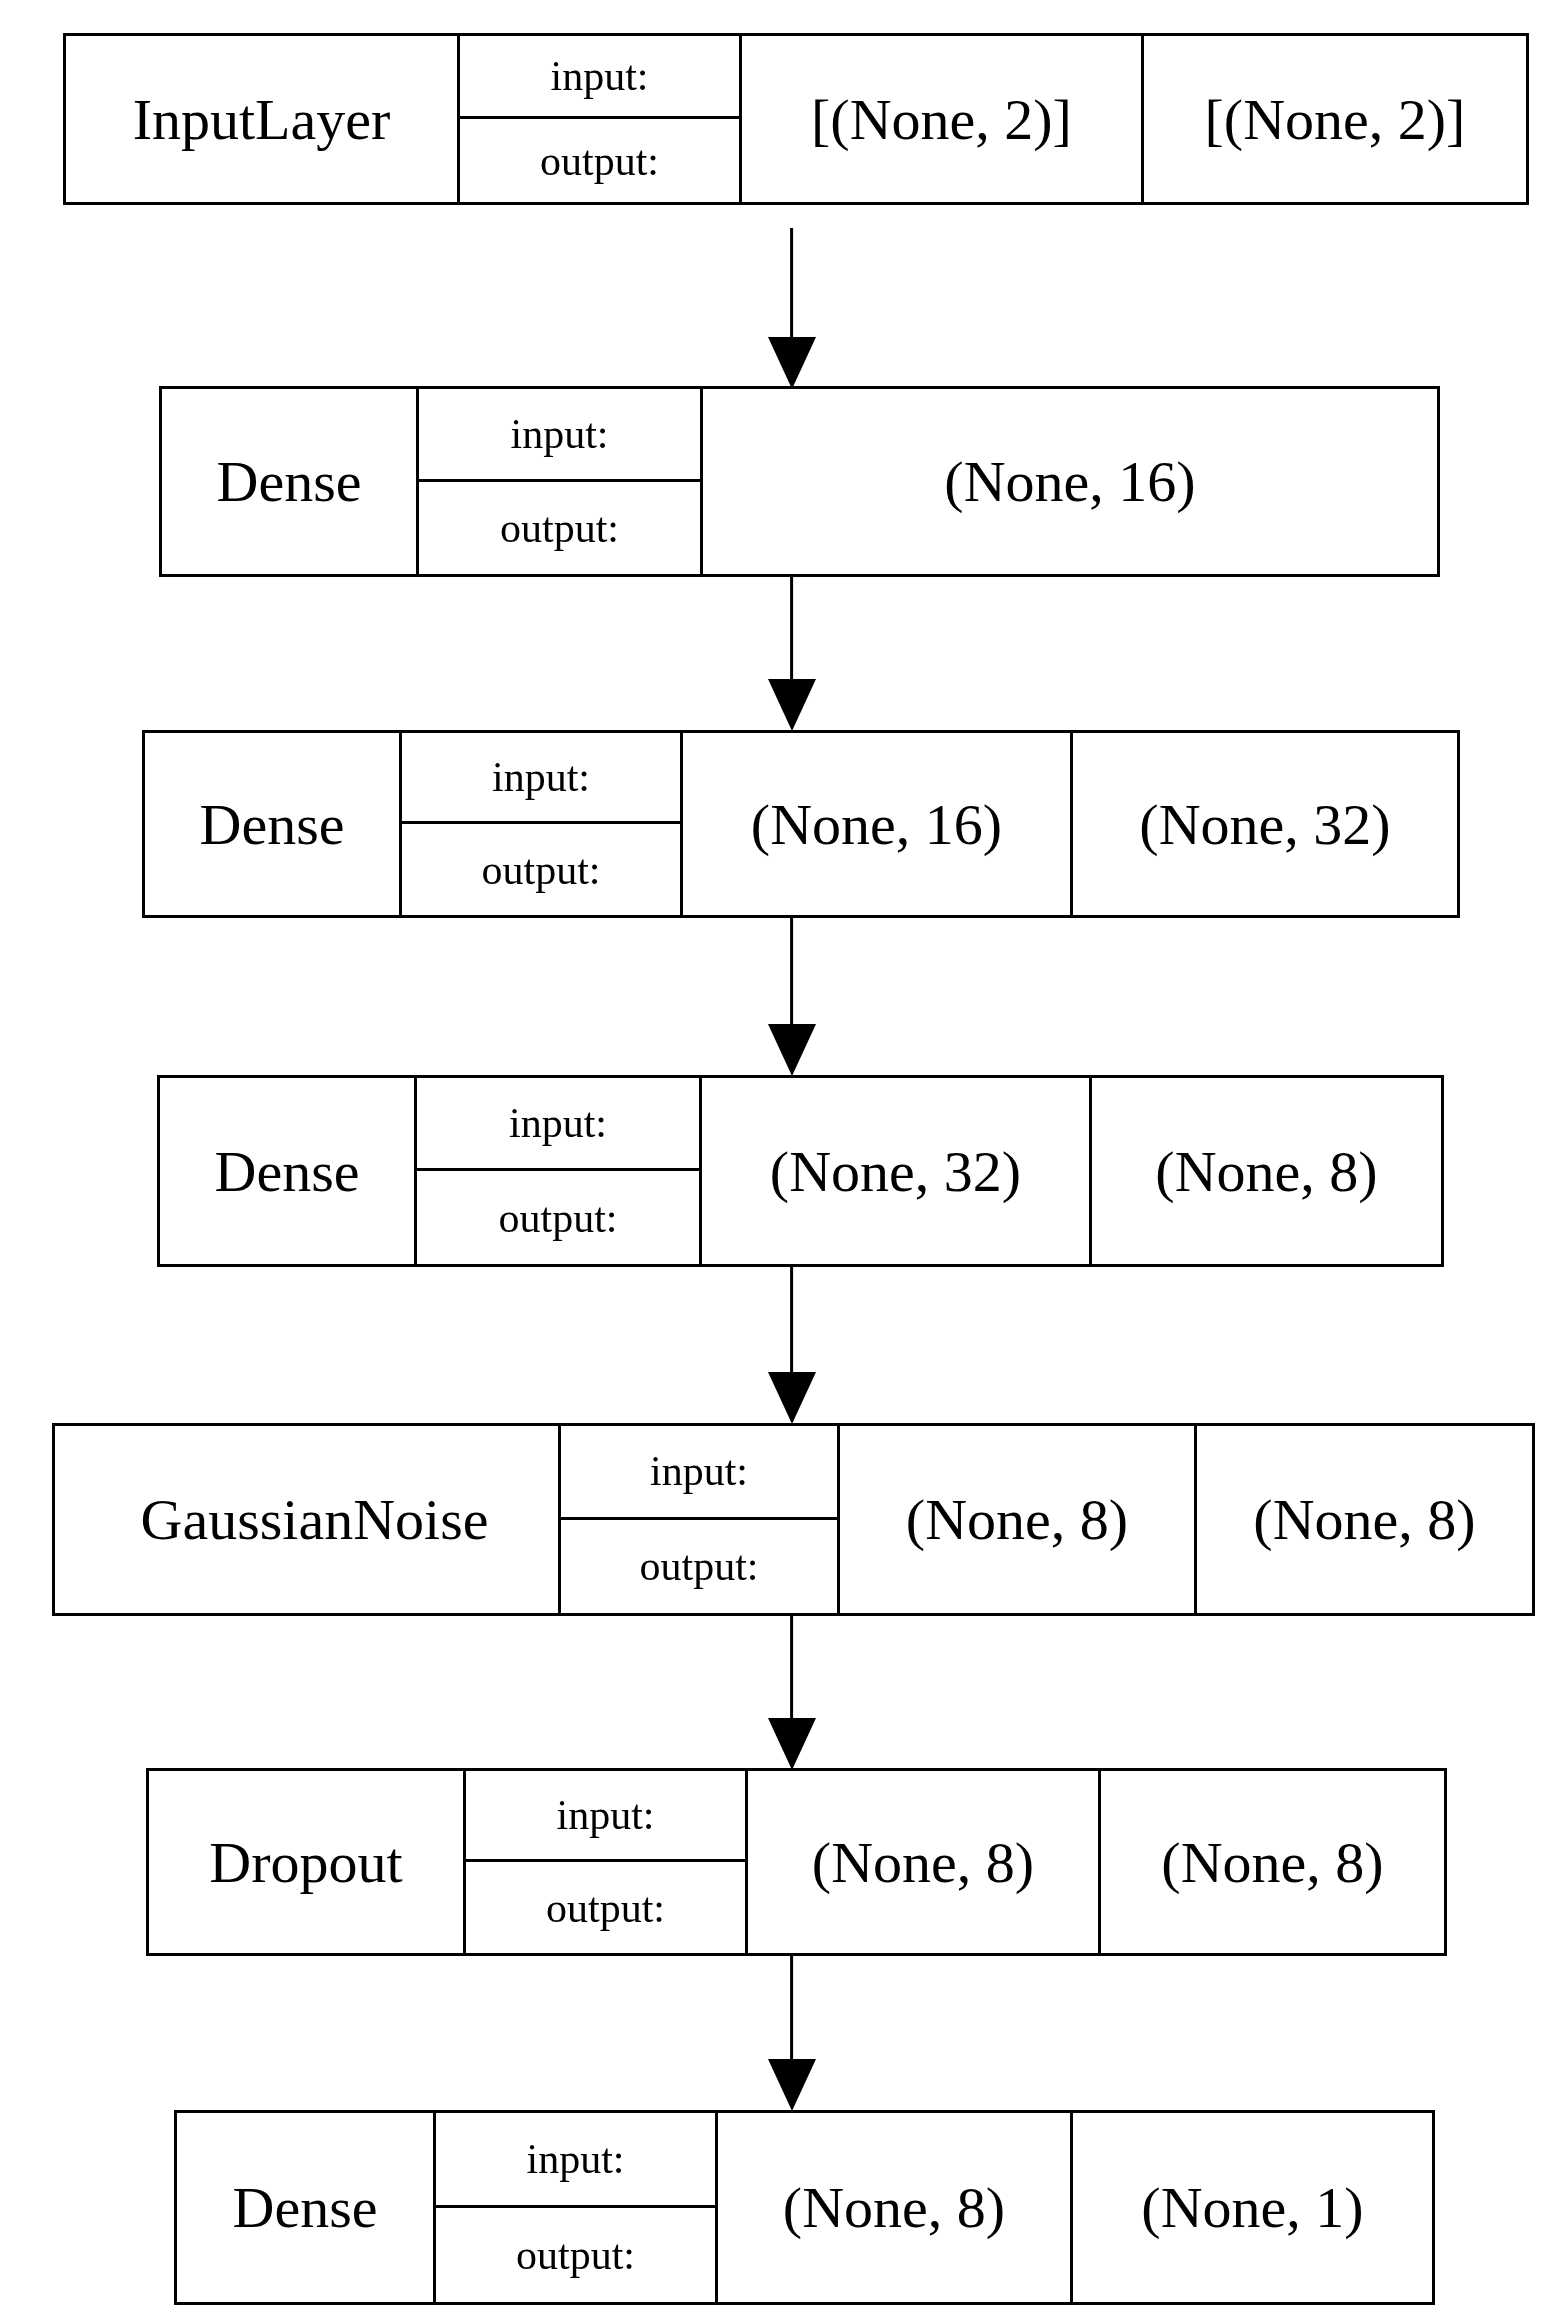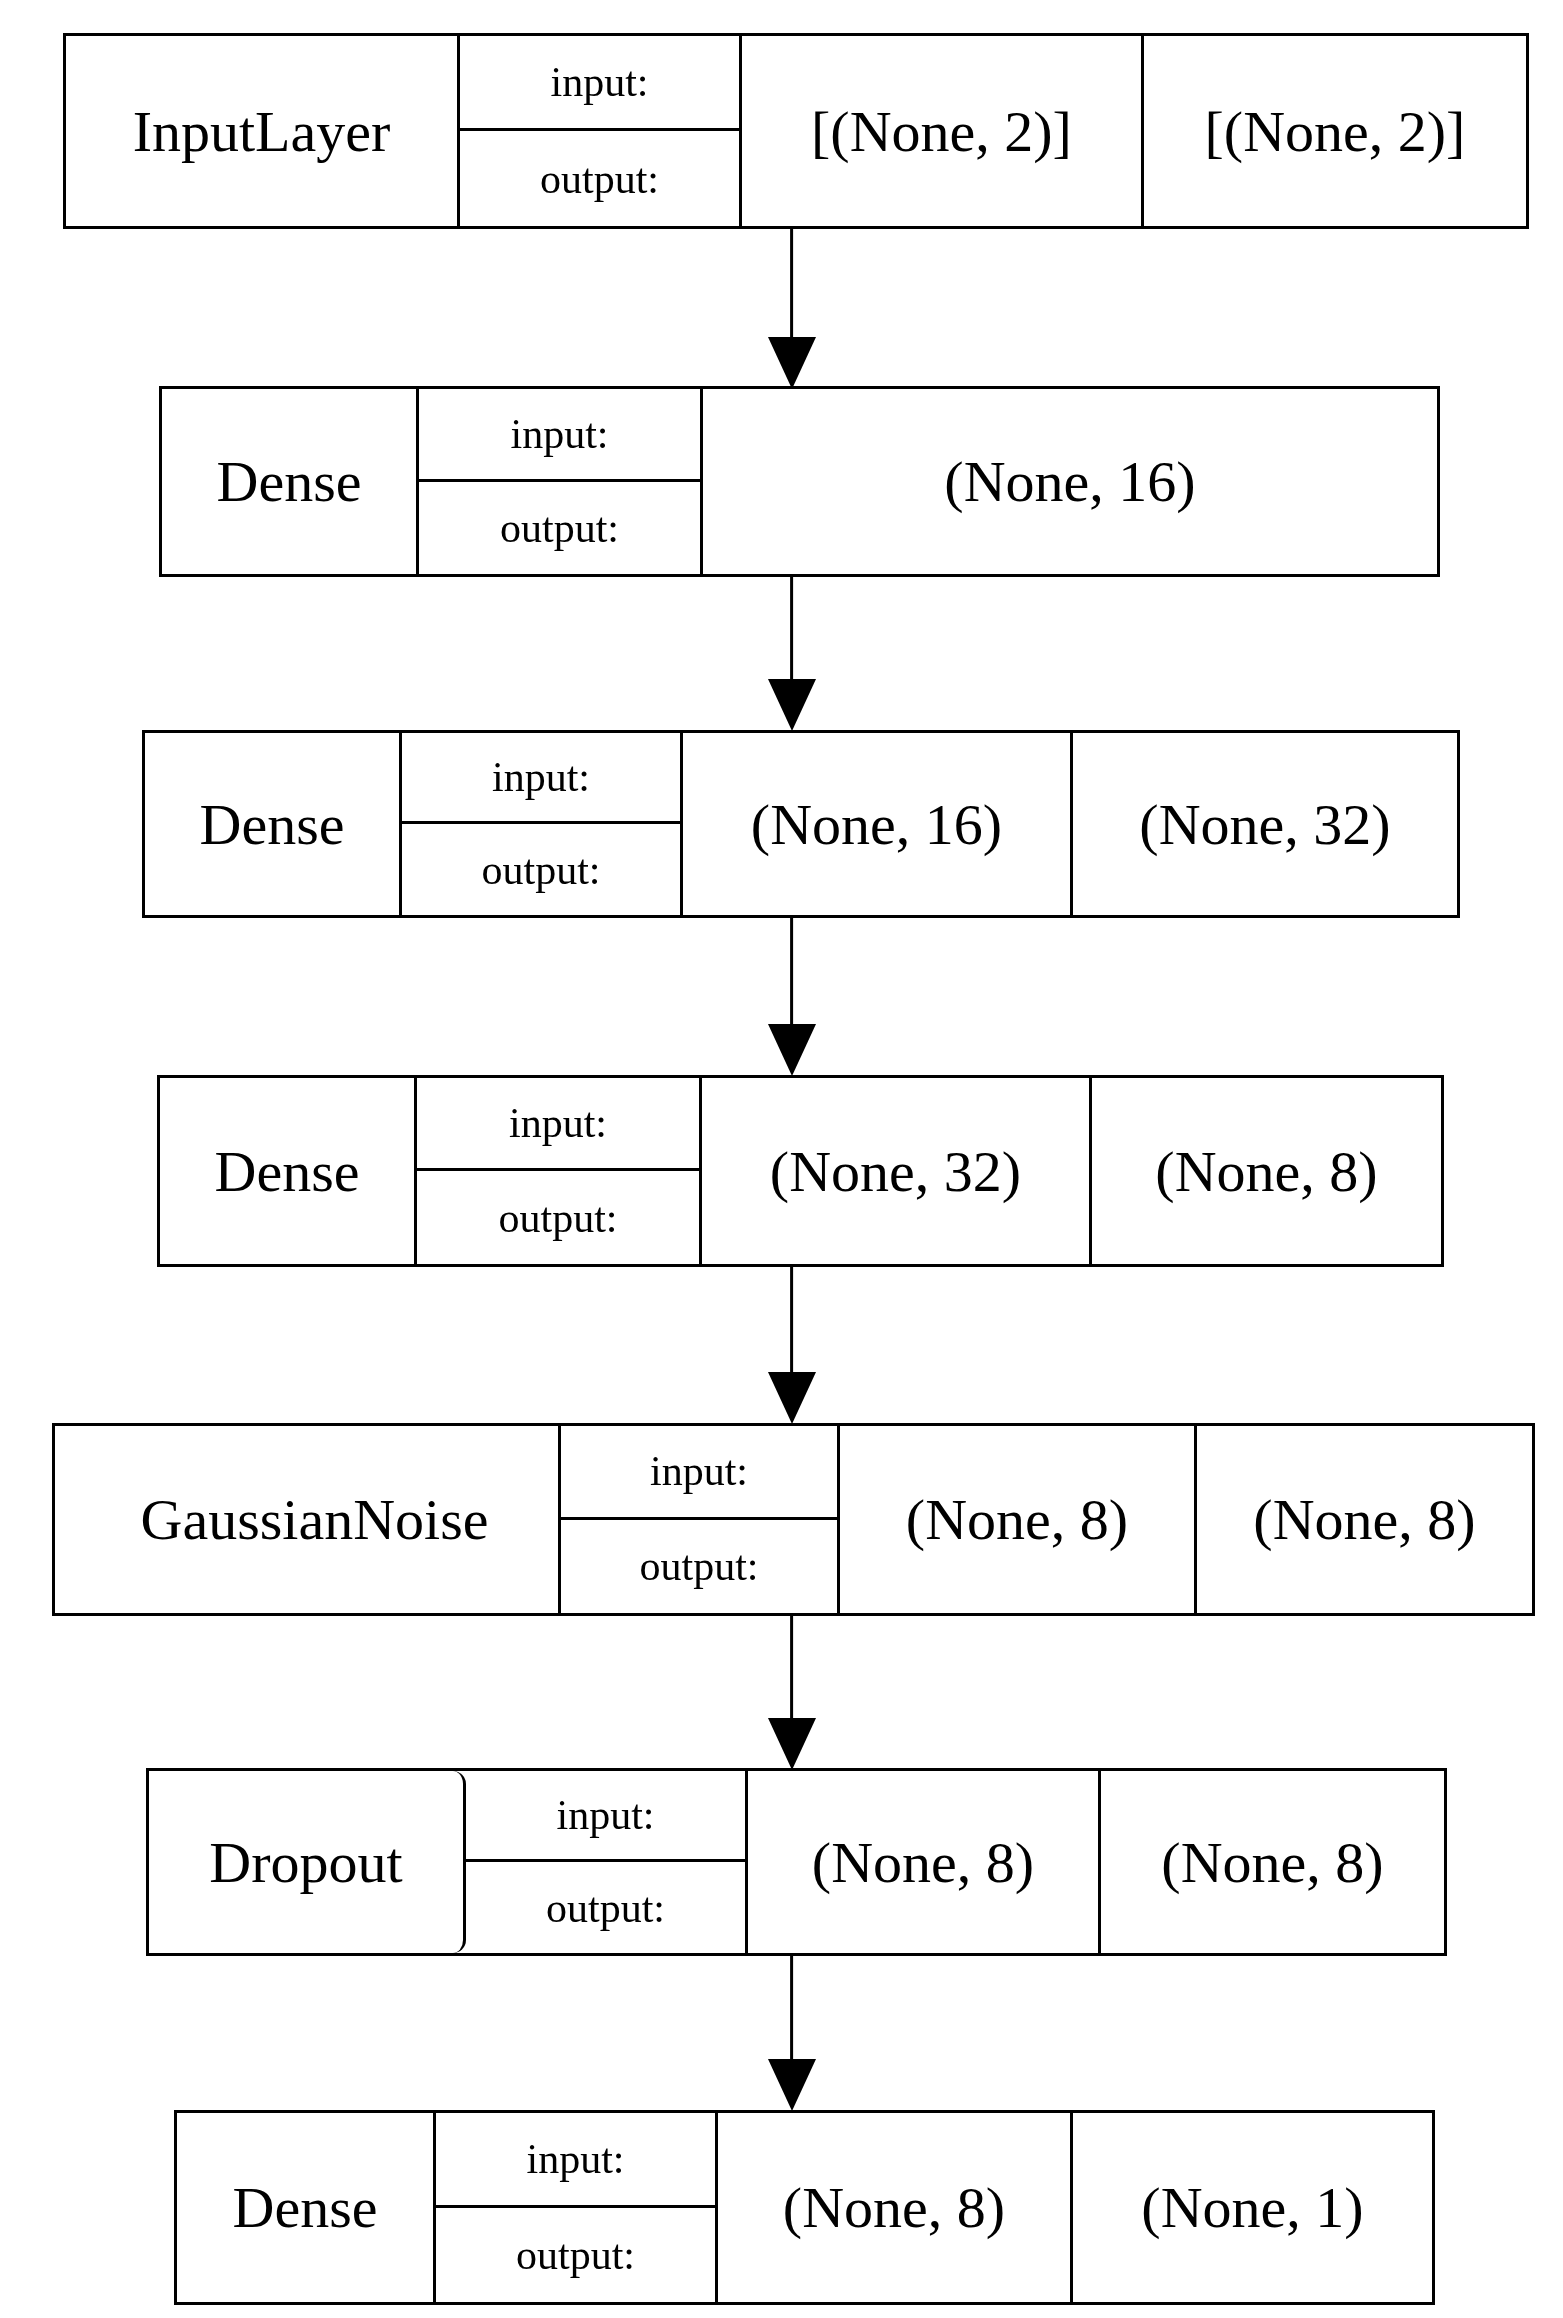--- a/index.html
+++ b/index.html
@@ -78,21 +78,21 @@
     border-left: 24px solid transparent;
     border-right: 24px solid transparent;
     border-top: 52px solid #000000;
   }
 </style>
 </head>
 <body>
 
 <div class="canvas">
 
-  <div class="layer-box" style="left:63px; top:33px; width:1466px; height:196px;">
+  <div class="layer-box" style="left:63px; top:33px; width:1466px; height:172px;">
     <div class="cell" style="width:394px;">InputLayer</div>
     <div class="cell io-cell" style="width:282px;">
       <div class="io-half top">input:</div>
       <div class="io-half">output:</div>
     </div>
     <div class="cell" style="width:402px;">[(None, 2)]</div>
     <div class="cell last">[(None, 2)]</div>
   </div>
 
   <div class="arrow" style="left:767px; top:228px; height:161px;">
@@ -153,21 +153,21 @@
     <div class="cell" style="width:357px;">(None, 8)</div>
     <div class="cell last">(None, 8)</div>
   </div>
 
   <div class="arrow" style="left:767px; top:1614px; height:156px;">
     <div class="shaft"></div>
     <div class="head"></div>
   </div>
 
   <div class="layer-box" style="left:146px; top:1768px; width:1301px; height:188px;">
-    <div class="cell" style="width:317px;border-radius:13px;">Dropout</div>
+    <div class="cell" style="width:317px;">Dropout</div>
     <div class="cell io-cell" style="width:282px;">
       <div class="io-half top">input:</div>
       <div class="io-half">output:</div>
     </div>
     <div class="cell" style="width:353px;">(None, 8)</div>
     <div class="cell last">(None, 8)</div>
   </div>
 
   <div class="arrow" style="left:767px; top:1955px; height:156px;">
     <div class="shaft"></div>

